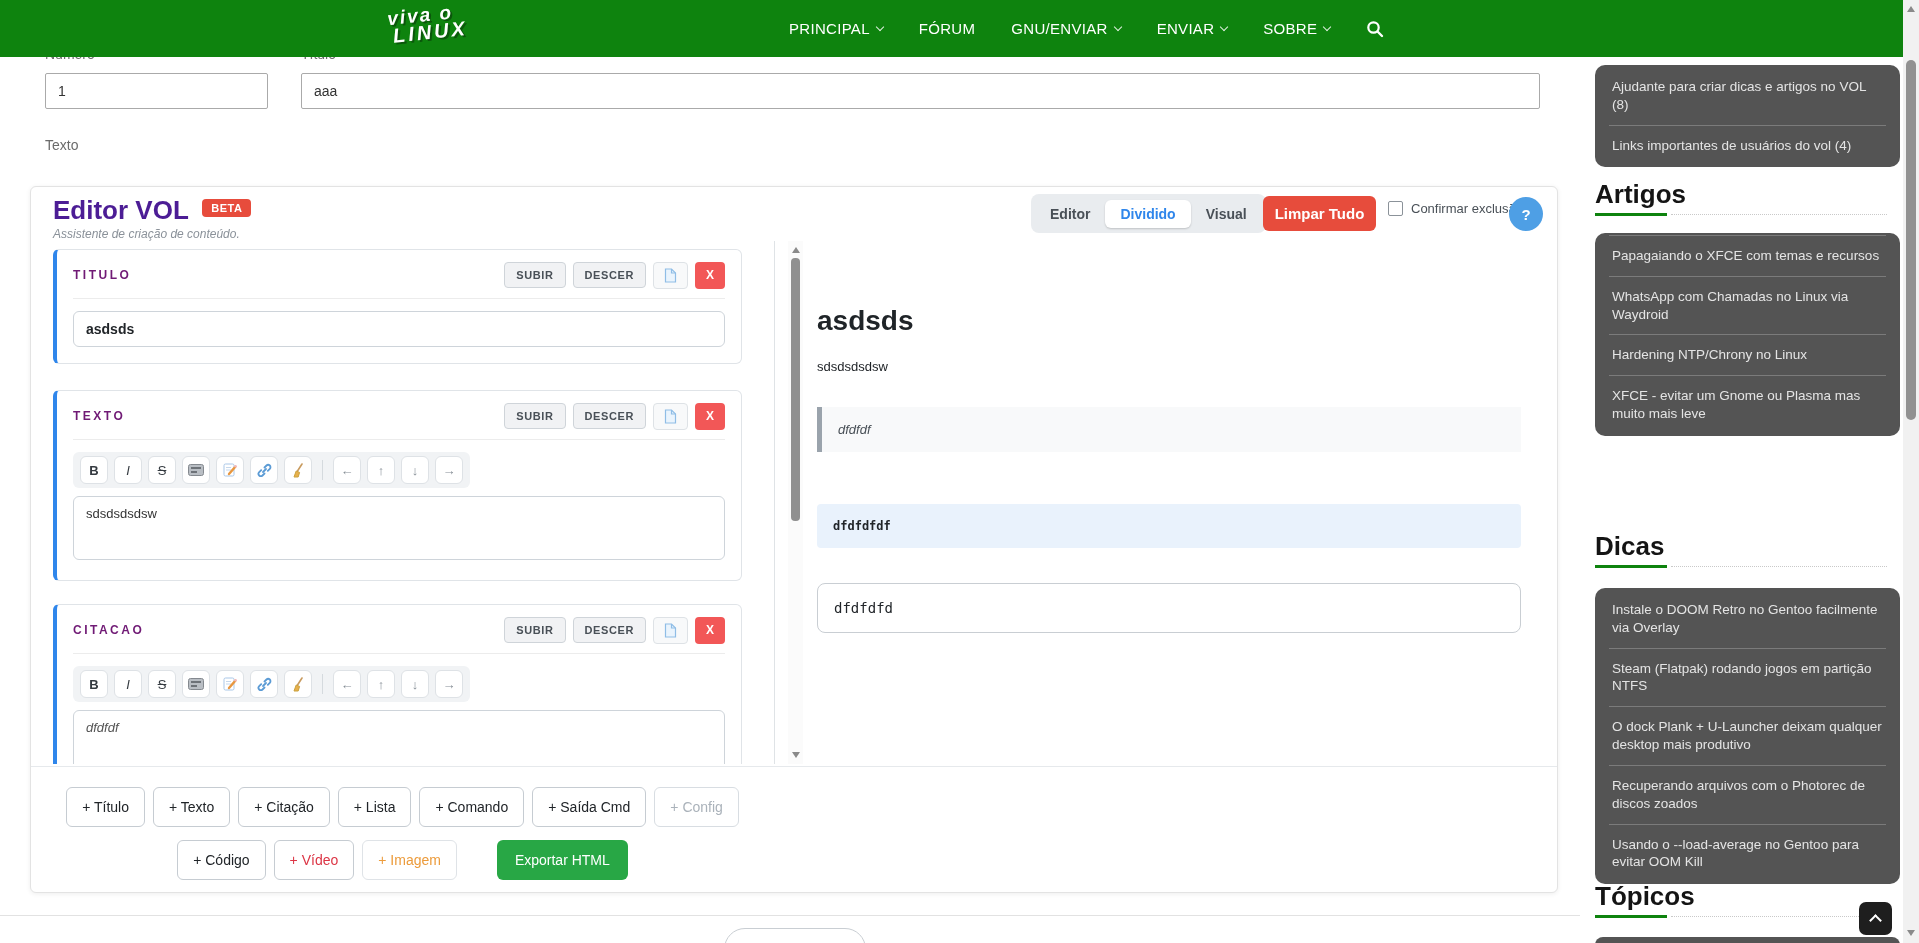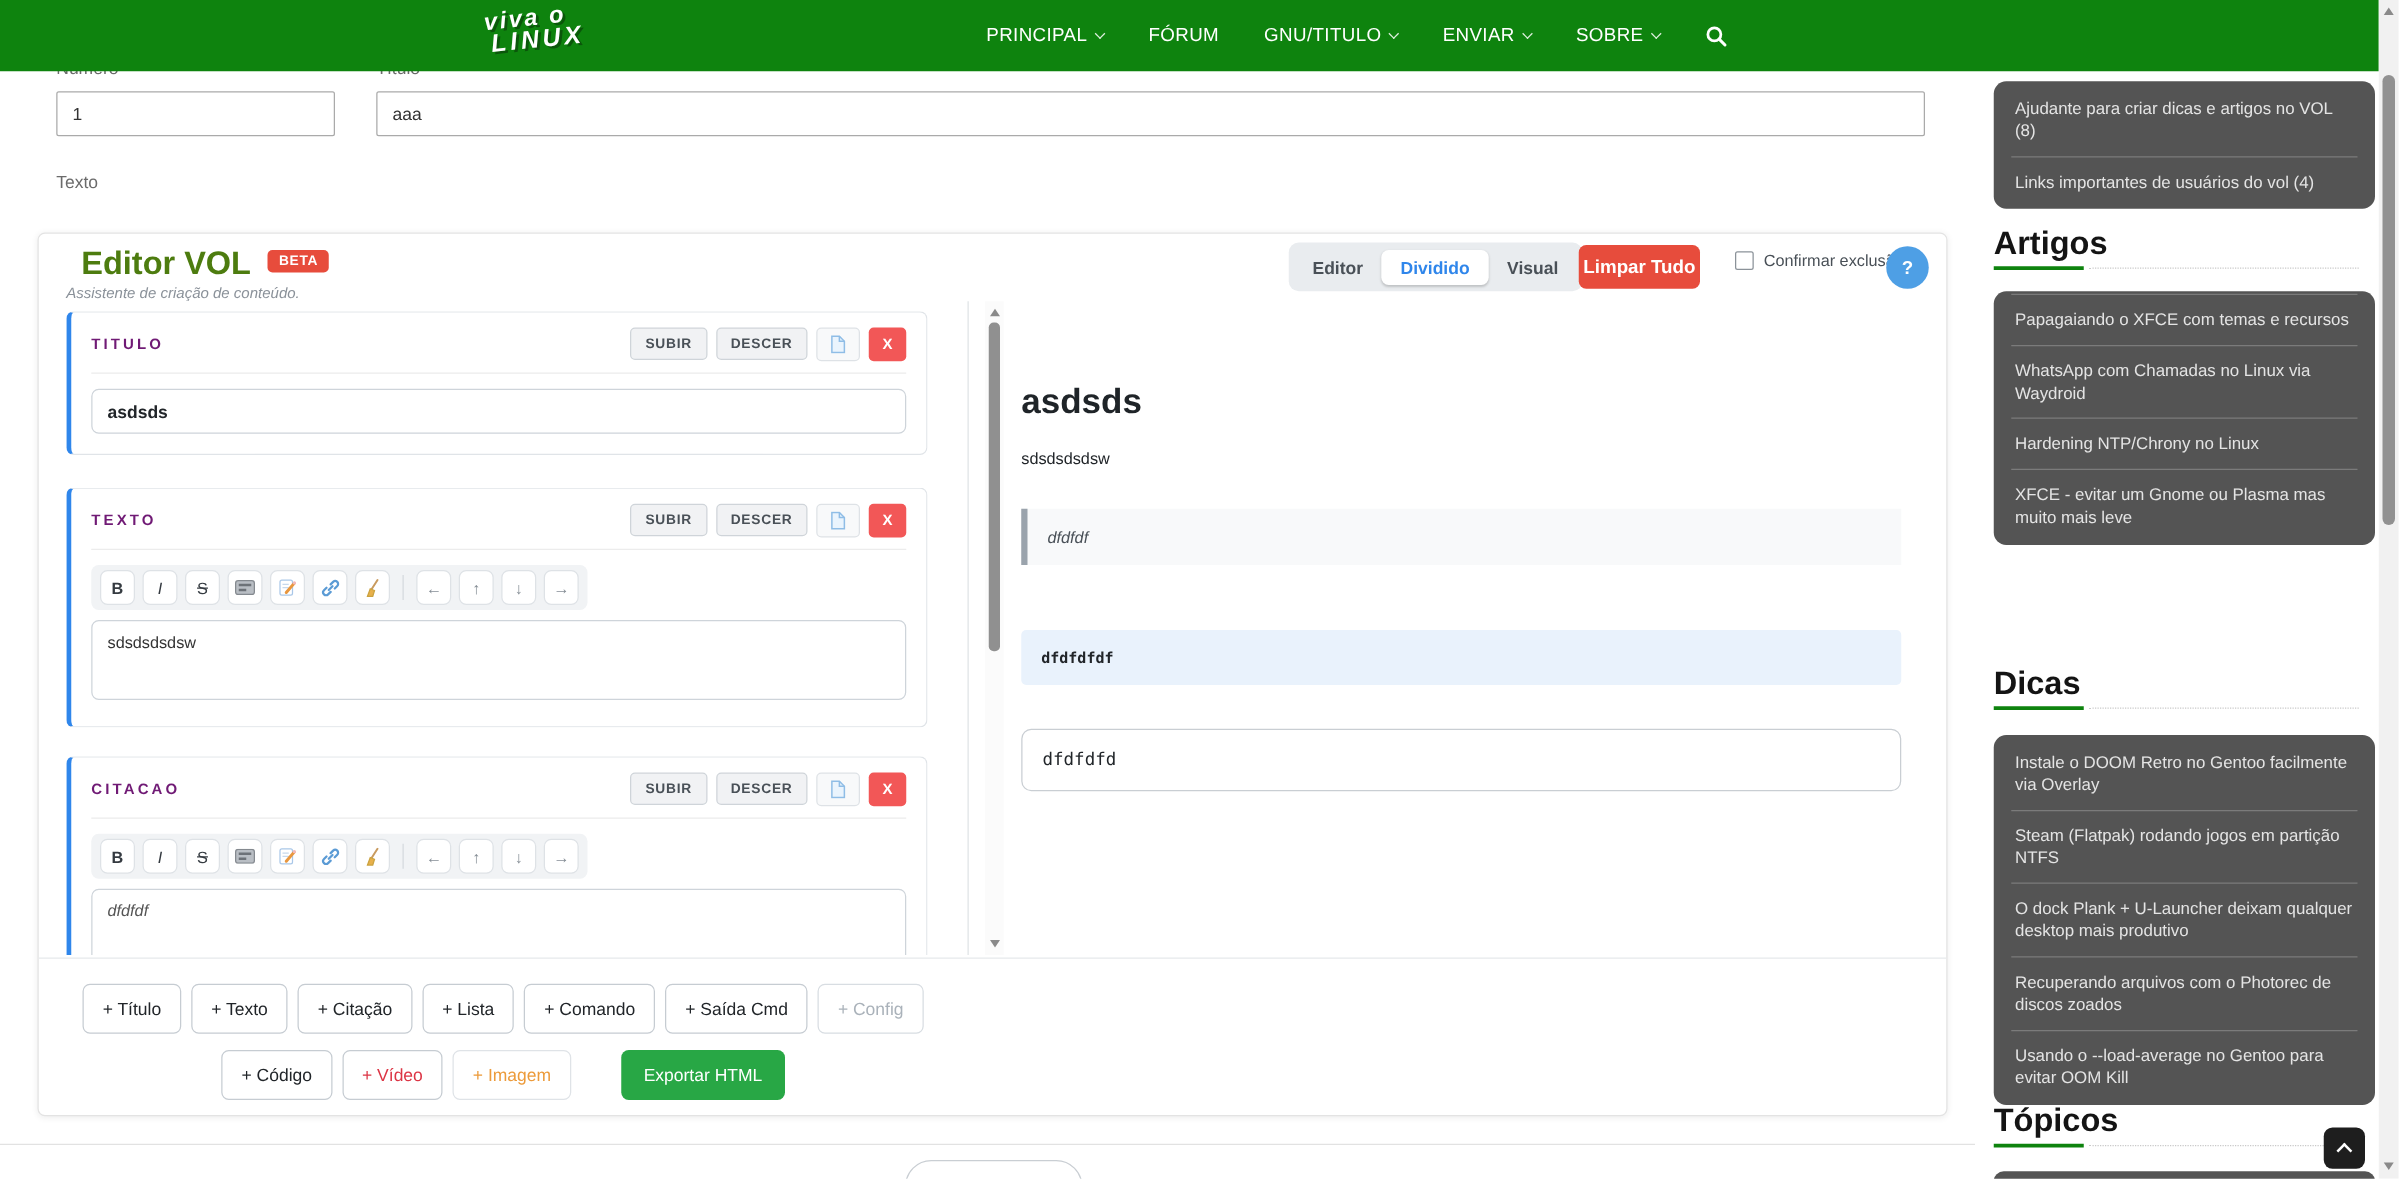--- a/index.html
+++ b/index.html
@@ -27,30 +27,30 @@
   .top-input { position:absolute; top:73px; height:36px; border:1px solid #aaaaaa; border-radius:2px;
                font-size:14px; color:#333; padding:0 12px; font-family:"Liberation Sans",sans-serif; background:#fff; }
   .inp-numero { left:45px; width:223px; }
   .inp-titulo { left:301px; width:1239px; }
   .texto-label { position:absolute; left:45px; top:137px; font-size:14px; color:#6b6b6b; }
 
   
   .editor-panel { position:absolute; left:30px; top:186px; width:1528px; height:707px; background:#fff;
                   border:1px solid #e3e3e3; border-radius:6px; box-shadow:0 1px 5px rgba(0,0,0,.07); }
   .editor-head { position:absolute; left:22px; top:8px; }
-  .editor-title { font-size:26px; font-weight:bold; color:#4d7c0f; display:inline-block;margin-left:12px; }
+  .editor-title { font-size:26px; font-weight:bold; color:#4c1d95; display:inline-block; }
   .beta-badge { display:inline-block; background:#E74C3C; color:#fff; font-size:11px; font-weight:bold;
                 padding:3px 9px; border-radius:4px; margin-left:9px; vertical-align:7px; letter-spacing:.5px; }
   .editor-sub { font-size:12px; font-style:italic; color:#8a9199; margin-top:1px; }
 
   .segmented { position:absolute; left:1000px; top:7px; height:39px; background:#e9ecef; border-radius:8px;
                padding:4px; display:flex; align-items:center; }
   .seg-btn { padding:6px 15px; font-size:14px; font-weight:bold; color:#495057; border-radius:6px; cursor:pointer; }
   .seg-btn.active { background:#fff; color:#2F86EB; box-shadow:0 1px 2px rgba(0,0,0,.18); }
-  .limpar-btn { position:absolute; left:1232px; top:9px; width:97px; height:35px; background:#E74C3C; color:#fff;
+  .limpar-btn { position:absolute; left:1232px; top:9px; width:113px; height:35px; background:#E74C3C; color:#fff;
                 border:none; border-radius:6px; font-weight:bold; font-size:15px; cursor:pointer; font-family:inherit; }
   .confirm-wrap { position:absolute; left:1357px; top:14px; display:flex; align-items:center; gap:8px; }
   .checkbox { width:15px; height:15px; border:1.5px solid #8b9299; border-radius:2px; background:#fff; cursor:pointer; }
   .confirm-lbl { font-size:13px; color:#495057; }
   .help-btn { position:absolute; left:1478px; top:10px; width:34px; height:34px; border-radius:50%; background:#4E9FE5;
               color:#fff; font-size:15px; font-weight:bold; display:flex; align-items:center; justify-content:center; cursor:pointer; }
 
   .panes { position:absolute; left:0; top:54px; right:0; bottom:128px; }
   .pane-divider { position:absolute; left:743px; top:0; bottom:0; width:1px; background:#dfe3e6; }
   .left-pane { position:absolute; left:0; top:0; bottom:0; width:743px; overflow:hidden; }
@@ -164,21 +164,21 @@
   </div>
   <div class="nav-menu">
     <div class="nav-item">
       <span>PRINCIPAL</span>
       <span class="chev"></span>
     </div>
     <div class="nav-item">
       <span>FÓRUM</span>
     </div>
     <div class="nav-item">
-      <span>GNU/TITULO</span>
+      <span>GNU/ENVIAR</span>
       <span class="chev"></span>
     </div>
     <div class="nav-item">
       <span>ENVIAR</span>
       <span class="chev"></span>
     </div>
     <div class="nav-item">
       <span>SOBRE</span>
       <span class="chev"></span>
     </div>

